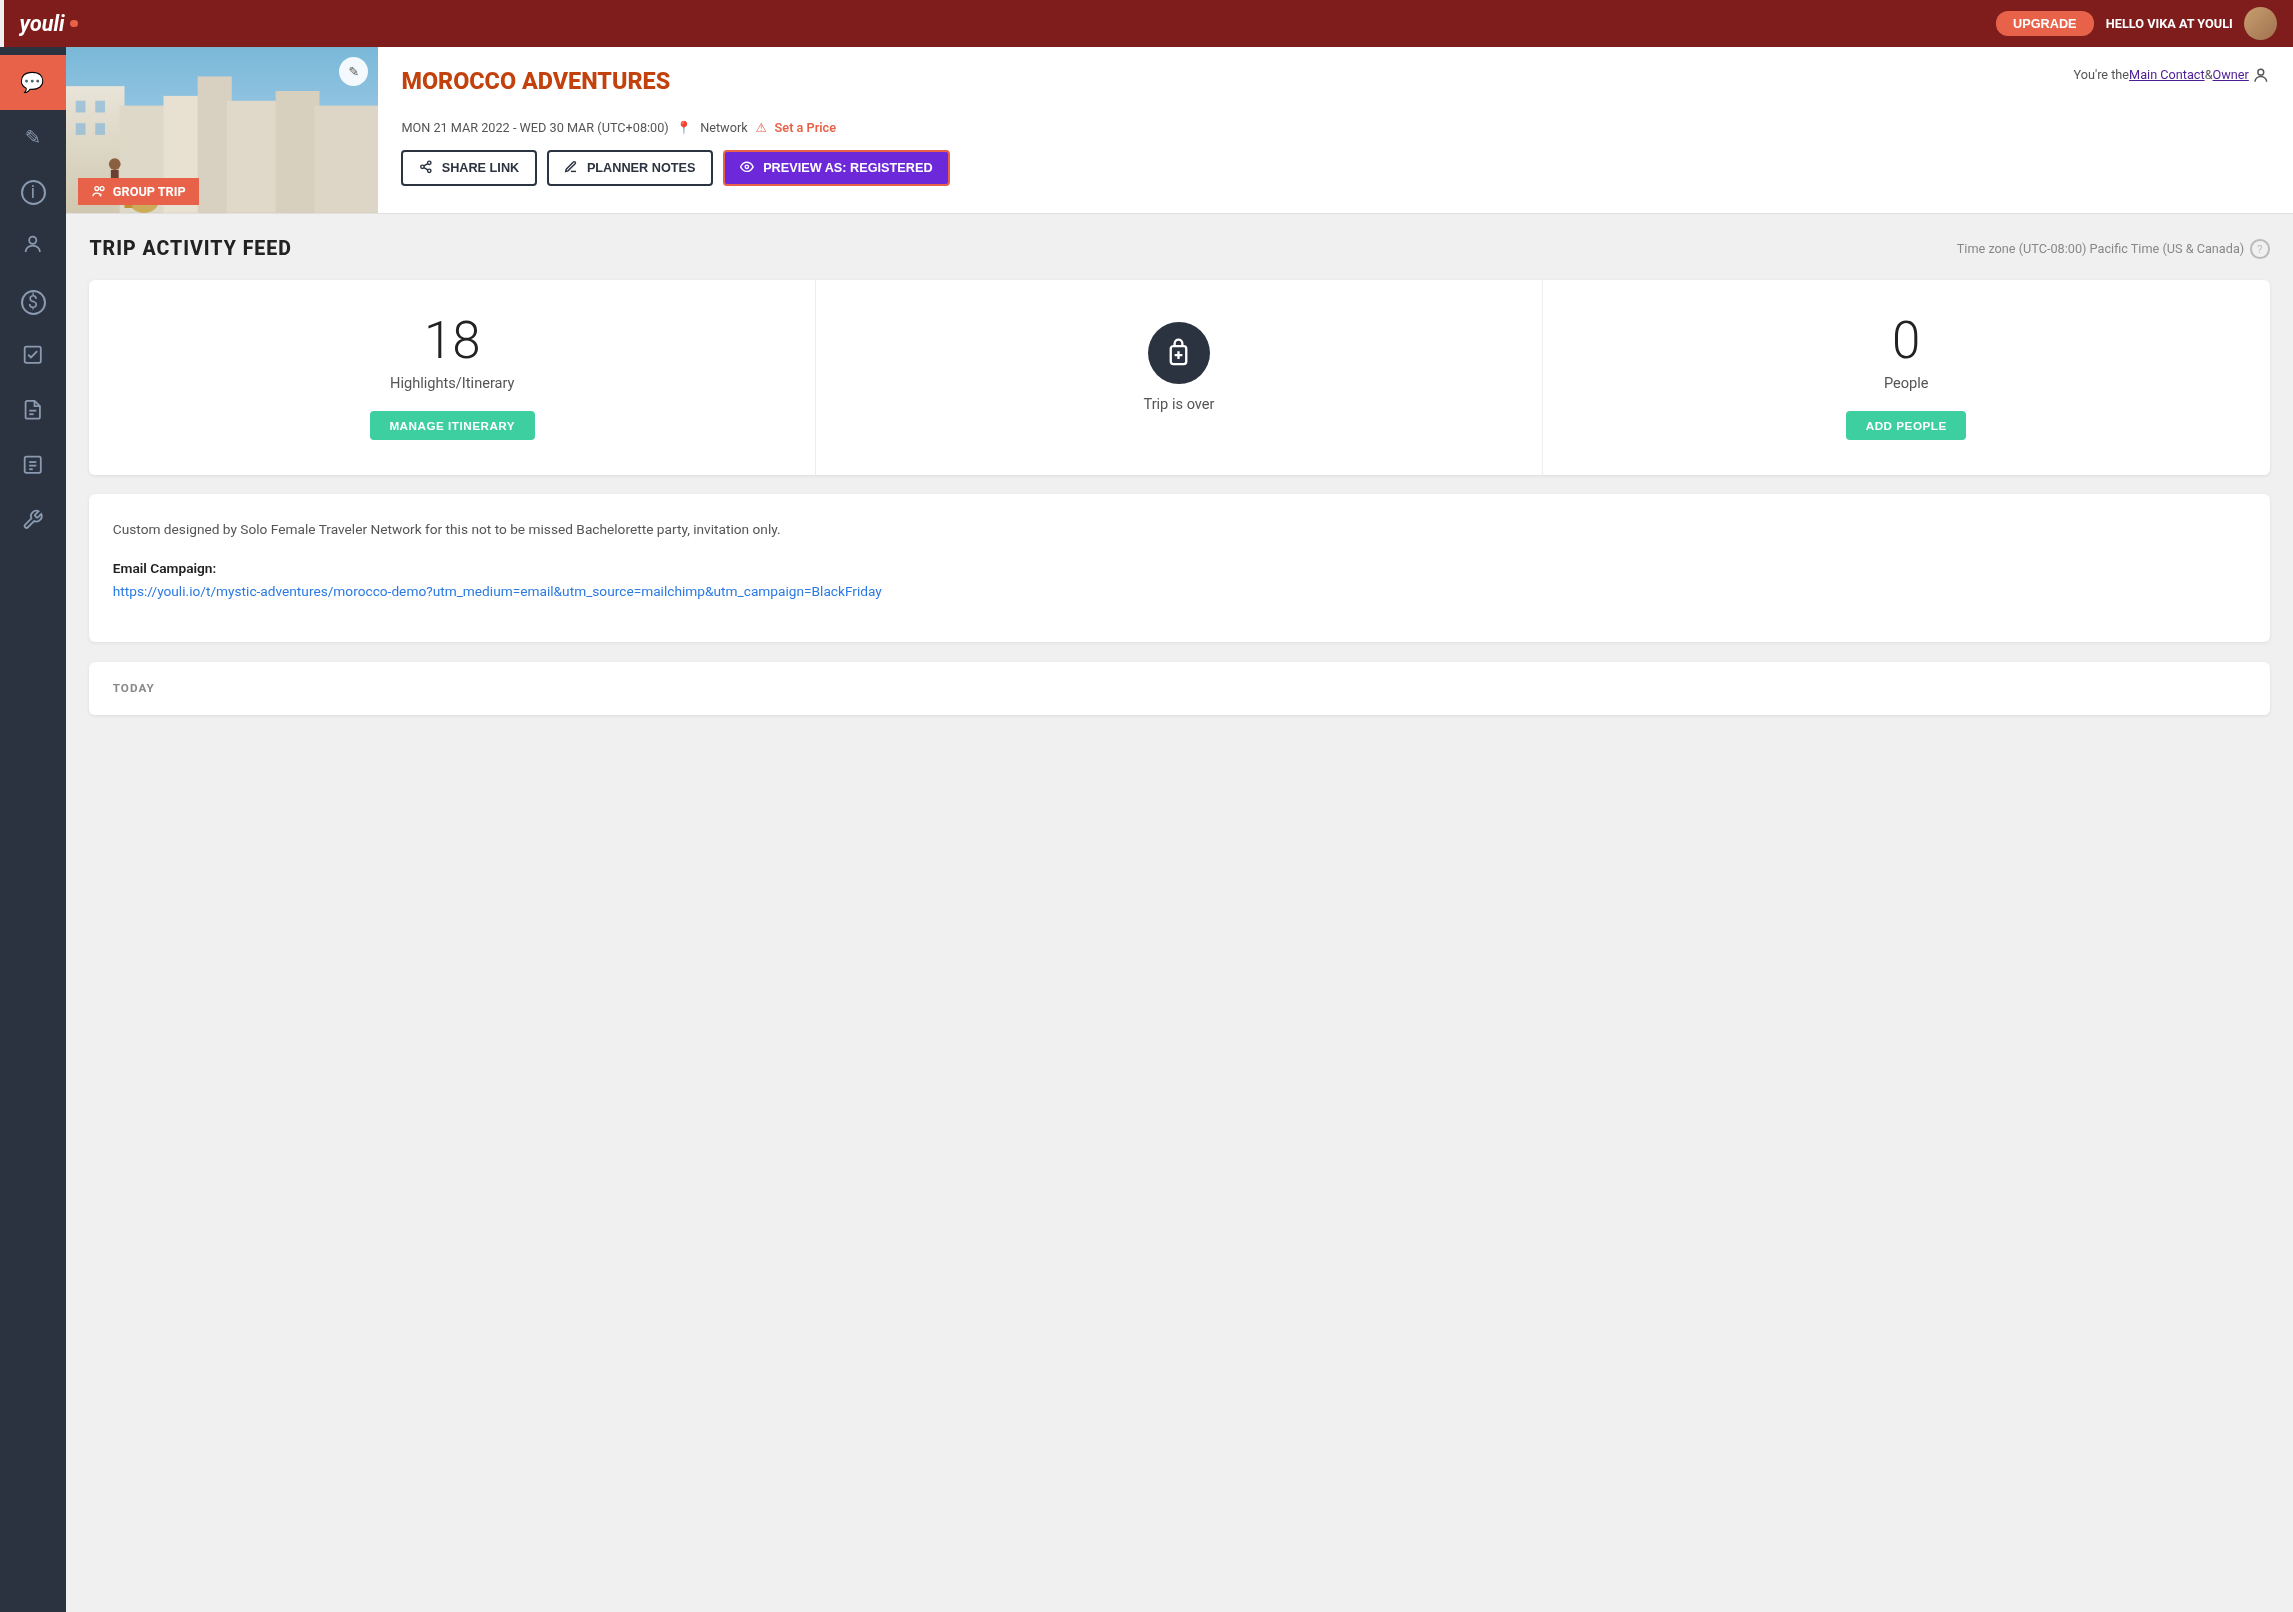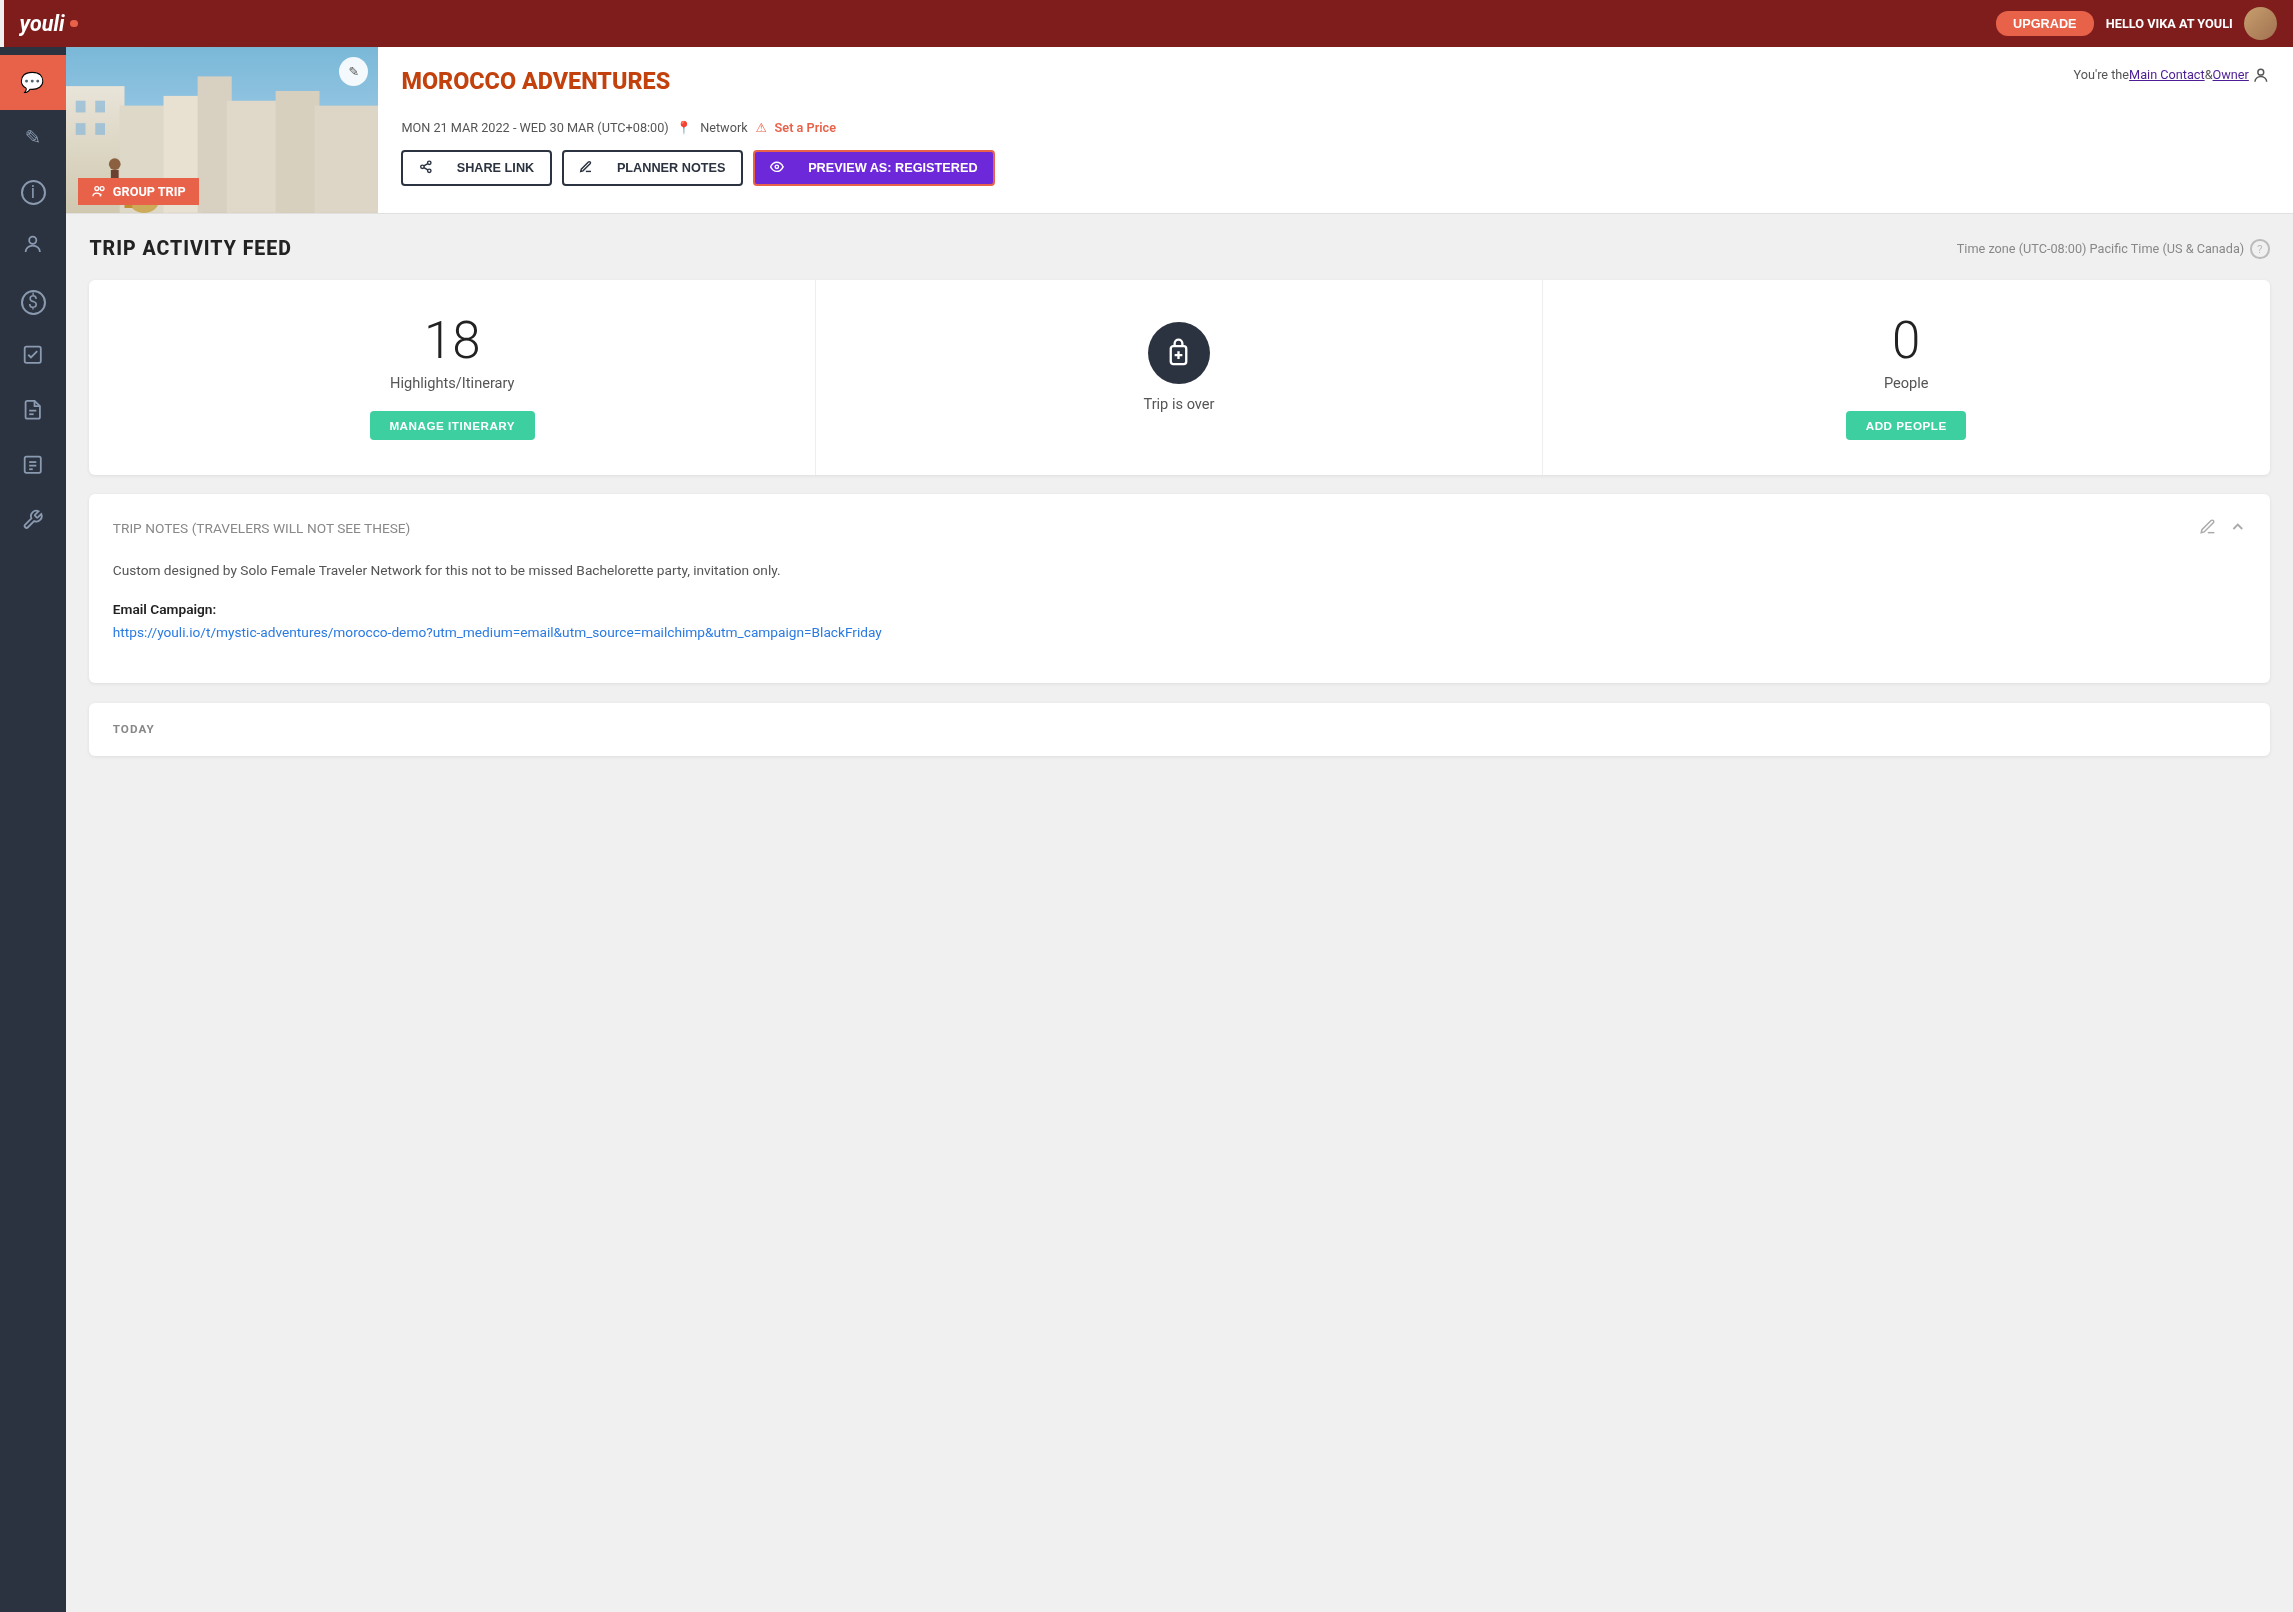--- a/index.html
+++ b/index.html
@@ -114,21 +114,21 @@
       font-size: 12.7px;
       color: #555;
     }
     .trip-info { padding: 19.5px 23.4px; flex: 1; }
     .trip-title { font-size: 23.4px; font-weight: 800; color: #c2410c; text-transform: uppercase; margin-bottom: 25px; }
     .trip-dates { font-size: 12.7px; color: #555; display: flex; align-items: center; gap: 7.8px; margin-bottom: 15.6px; }
     .trip-dates .location { color: #555; }
     .trip-dates .price-link { color: #e8624a; font-weight: 600; cursor: pointer; }
     .trip-actions { display: flex; gap: 9.8px; flex-wrap: wrap; }
     .action-btn {
-      display: inline-flex; align-items: center; gap: 24px;
+      display: inline-flex; align-items: center; gap: 9px;
       padding: 7.8px 15.6px;
       border-radius: 3.9px;
       font-size: 12.7px;
       font-weight: 600;
       cursor: pointer;
       border: 2px solid #2c3340;
       background: #fff;
       color: #2c3340;
       text-transform: uppercase;
     }
@@ -469,39 +469,20 @@
         </div>
 
         <div class="stat-card">
           <div class="stat-number">0</div>
           <div class="stat-label">People</div>
           <button class="stat-btn teal">ADD PEOPLE</button>
         </div>
       </div>
 
       <div class="notes-card">
-        <div class="notes-header">
-          <div class="notes-title">
-            <span>TRIP NOTES</span>
-            <span>(travelers will not see these)</span>
-          </div>
-          <div class="notes-actions">
-            <span style="cursor:pointer;">
-              <svg width="17.6" height="17.6" viewBox="0 0 24 24" fill="none" stroke="#aaa" stroke-width="2">
-                  <path d="M12 20h9"></path>
-                  <path d="M16.5 3.5a2.121 2.121 0 013 3L7 19l-4 1 1-4L16.5 3.5z"></path>
-                </svg>
-            </span>
-            <span style="cursor:pointer;">
-              <svg width="17.6" height="17.6" viewBox="0 0 24 24" fill="none" stroke="#aaa" stroke-width="2.5">
-                  <polyline points="18 15 12 9 6 15"></polyline>
-                </svg>
-            </span>
-          </div>
-        </div>
         <div class="notes-body">
           <p>Custom designed by Solo Female Traveler Network for this not to be missed Bachelorette party, invitation only.</p>
           <p>
             <span class="section-label">Email Campaign:</span><br>
             <a>https://youli.io/t/mystic-adventures/morocco-demo?utm_medium=email&amp;utm_source=mailchimp&amp;utm_campaign=BlackFriday</a>
           </p>
         </div>
       </div>
 
       <div class="today-card">

